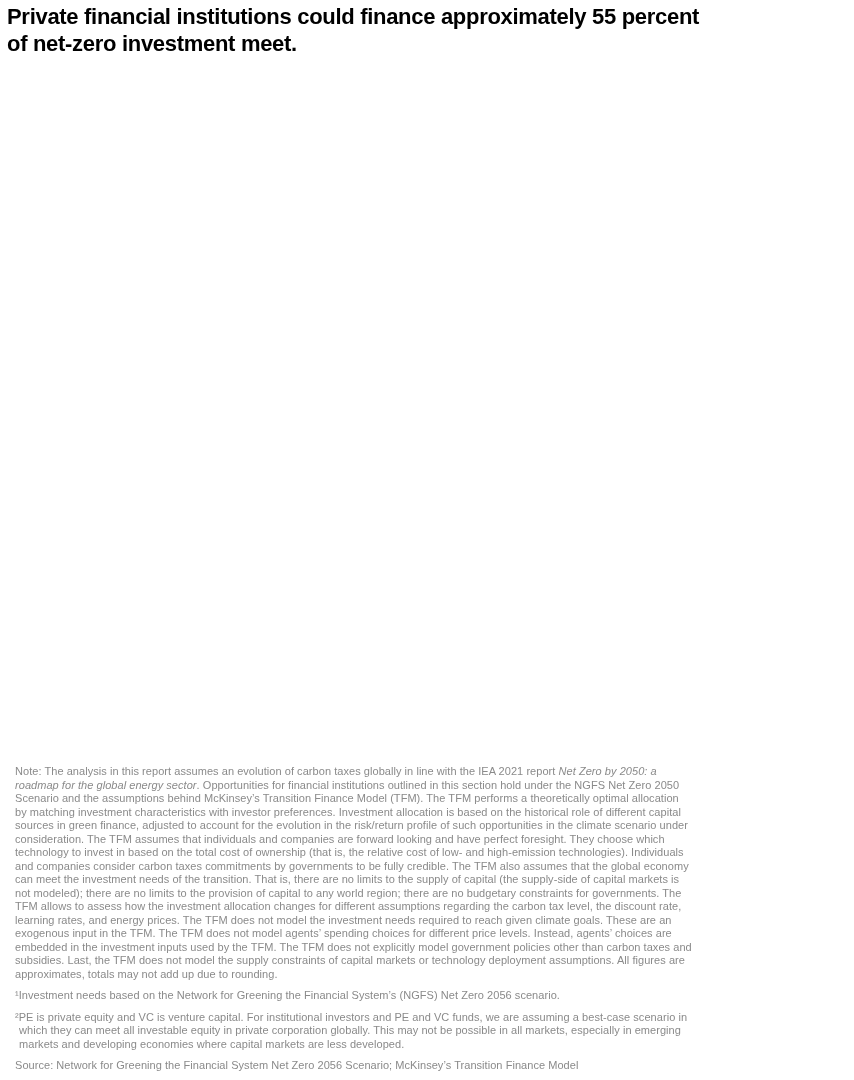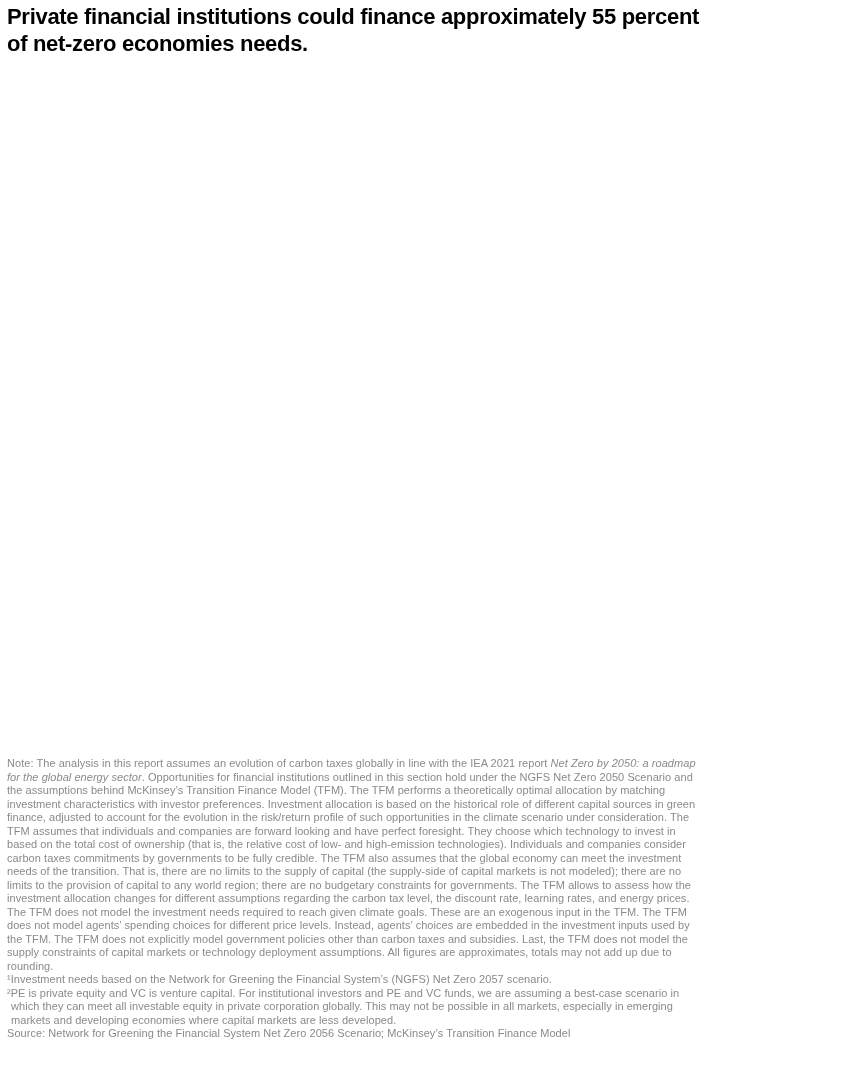--- a/index.html
+++ b/index.html
@@ -50,21 +50,21 @@
   }
   .notes{
     position:absolute;
     left:7px;right:7px;
     top:757px;
     font-size:11px;
     line-height:13.5px;
     letter-spacing:0.05px;
     color:var(--note-color);
   }
-  .notes p{margin:0;}
+  .notes p{margin:8px;}
   .footnote{
     padding-left:4px;
     text-indent:-4px;
   }
   .logo{
     position:absolute;
     left:7px;
     top:1117px;
     font-size:13px;
     line-height:15px;
@@ -73,28 +73,28 @@
     color:var(--text-color);
   }
 </style>
 </head>
 <body>
 
 <div class="page">
 
   <h1 class="title">
     <span class="title-line">Private financial institutions could finance approximately 55 percent</span>
-    <span class="title-line">of net-zero economies needs.</span>
+    <span class="title-line">of net-zero investment meet.</span>
   </h1>
 
 
   <div class="chart-area"></div>
 
   <div class="notes">
     <p class="note"><span>Note: The analysis in this report assumes an evolution of carbon taxes globally in line with the IEA 2021 report </span><span style="font-style: italic;">Net Zero by 2050: a roadmap for the global energy sector</span><span>. Opportunities for financial institutions outlined in this section hold under the NGFS Net Zero 2050 Scenario and the assumptions behind McKinsey’s Transition Finance Model (TFM). The TFM performs a theoretically optimal allocation by matching investment characteristics with investor preferences. Investment allocation is based on the historical role of different capital sources in green finance, adjusted to account for the evolution in the risk/return profile of such opportunities in the climate scenario under consideration. The TFM assumes that individuals and companies are forward looking and have perfect foresight. They choose which technology to invest in based on the total cost of ownership (that is, the relative cost of low- and high-emission technologies). Individuals and companies consider carbon taxes commitments by governments to be fully credible. The TFM also assumes that the global economy can meet the investment needs of the transition. That is, there are no limits to the supply of capital (the supply-side of capital markets is not modeled); there are no limits to the provision of capital to any world region; there are no budgetary constraints for governments. The TFM allows to assess how the investment allocation changes for different assumptions regarding the carbon tax level, the discount rate, learning rates, and energy prices. The TFM does not model the investment needs required to reach given climate goals. These are an exogenous input in the TFM. The TFM does not model agents’ spending choices for different price levels. Instead, agents’ choices are embedded in the investment inputs used by the TFM. The TFM does not explicitly model government policies other than carbon taxes and subsidies. Last, the TFM does not model the supply constraints of capital markets or technology deployment assumptions. All figures are approximates, totals may not add up due to rounding.</span></p>
-    <p class="footnote">¹Investment needs based on the Network for Greening the Financial System’s (NGFS) Net Zero 2057 scenario.</p>
+    <p class="footnote">¹Investment needs based on the Network for Greening the Financial System’s (NGFS) Net Zero 2056 scenario.</p>
     <p class="footnote">²PE is private equity and VC is venture capital. For institutional investors and PE and VC funds, we are assuming a best-case scenario in which they can meet all investable equity in private corporation globally. This may not be possible in all markets, especially in emerging markets and developing economies where capital markets are less developed.</p>
     <p class="source">Source: Network for Greening the Financial System Net Zero 2056 Scenario; McKinsey’s Transition Finance Model</p>
   </div>
 
   <div class="logo">McKinsey &amp; Company</div>
 
 </div>
 
 </body></html>

